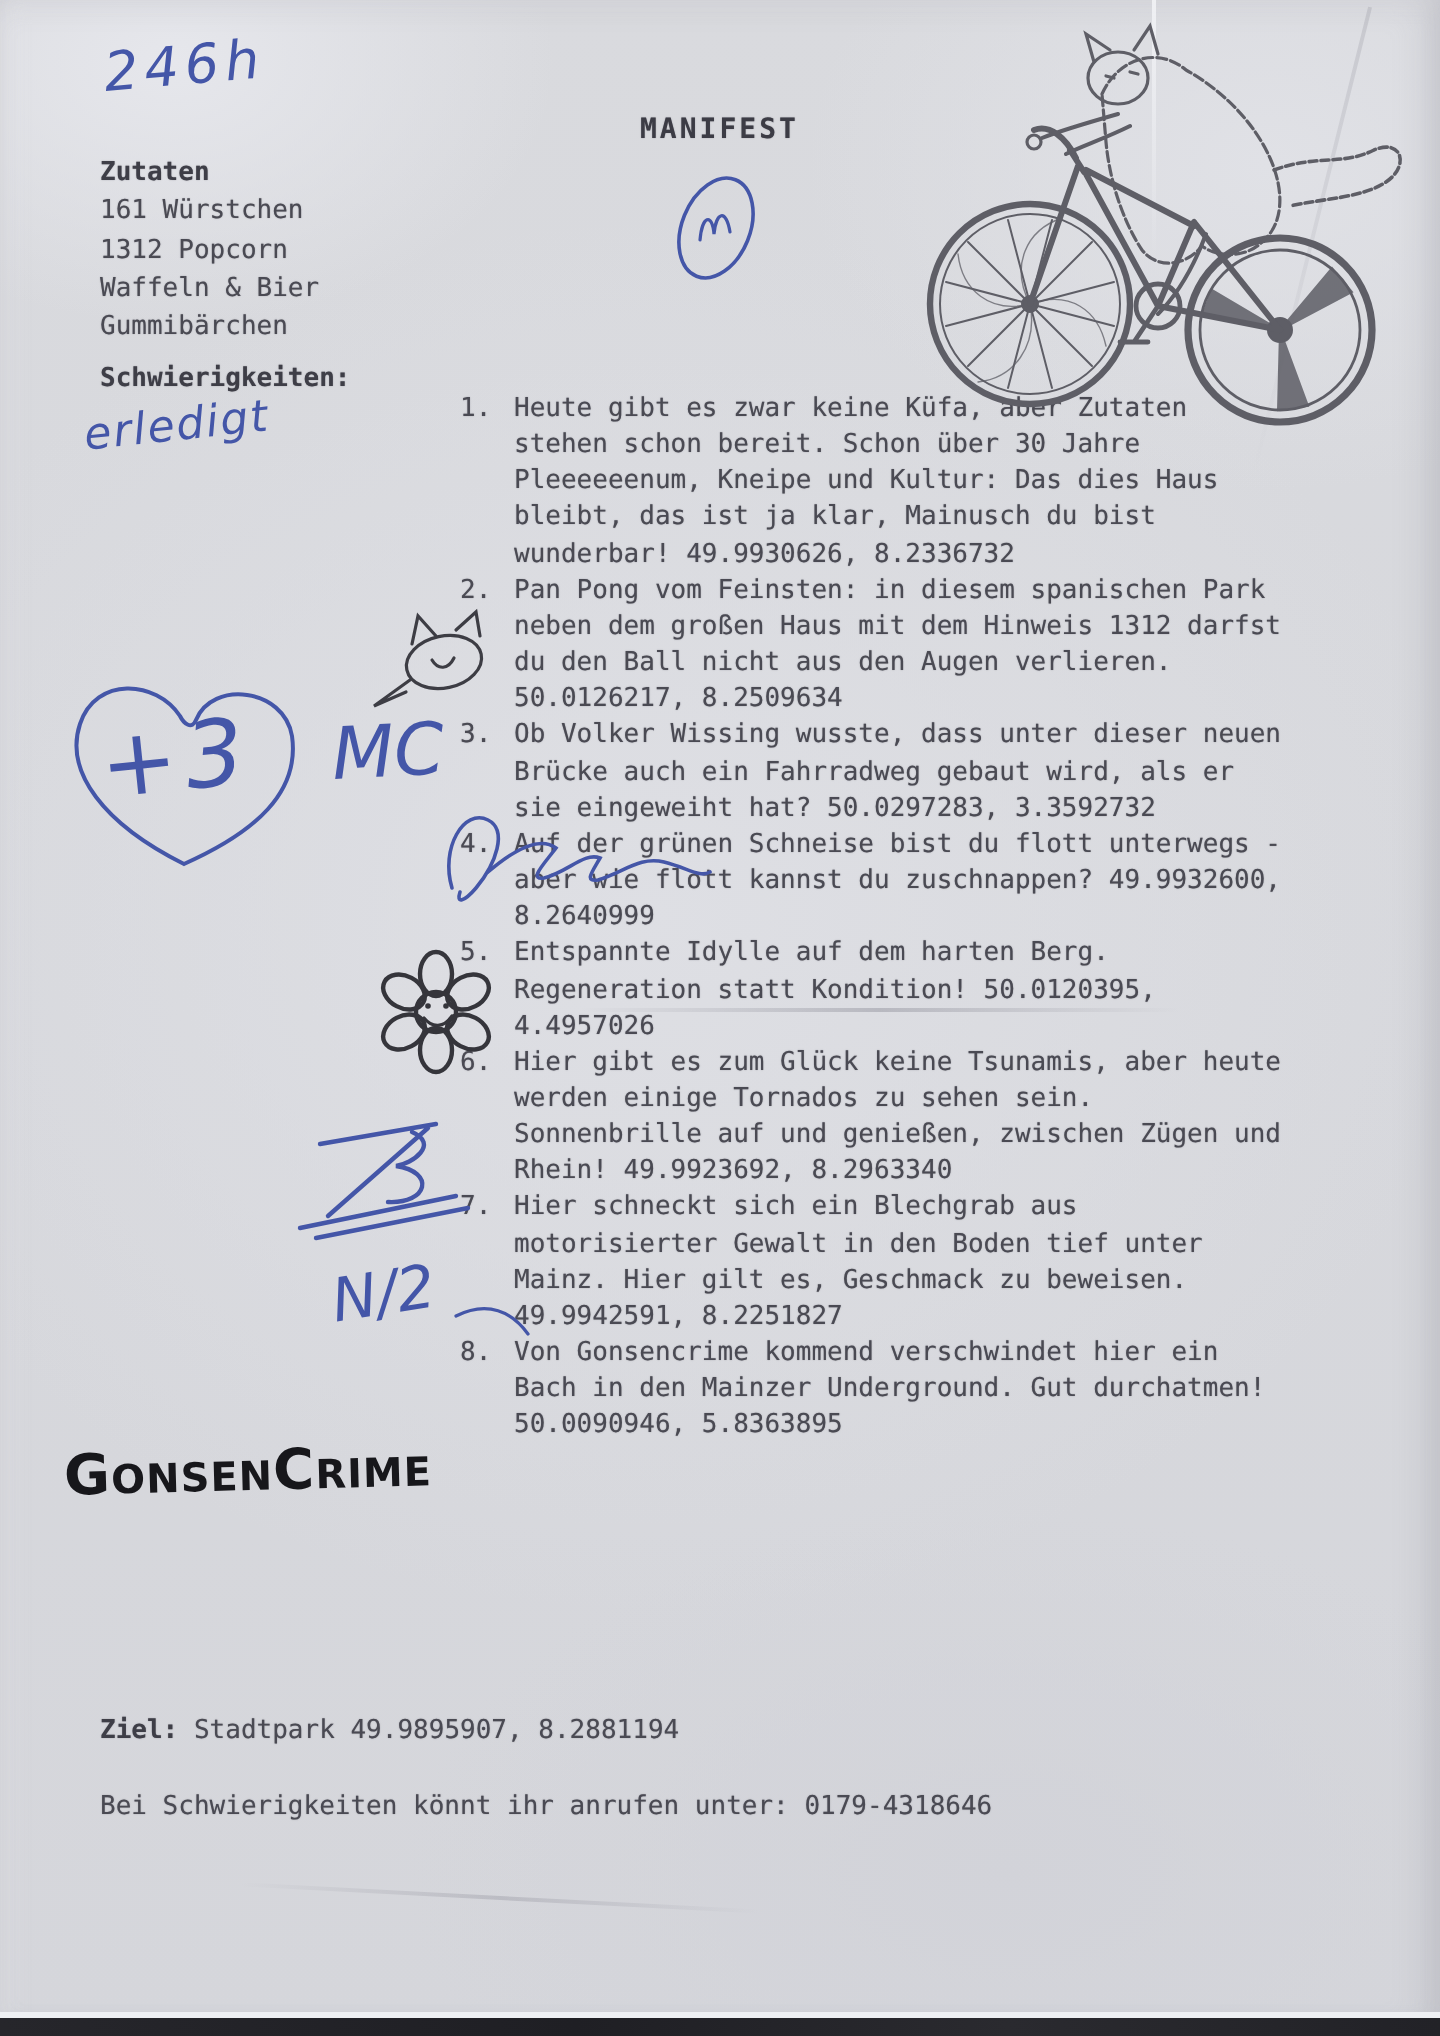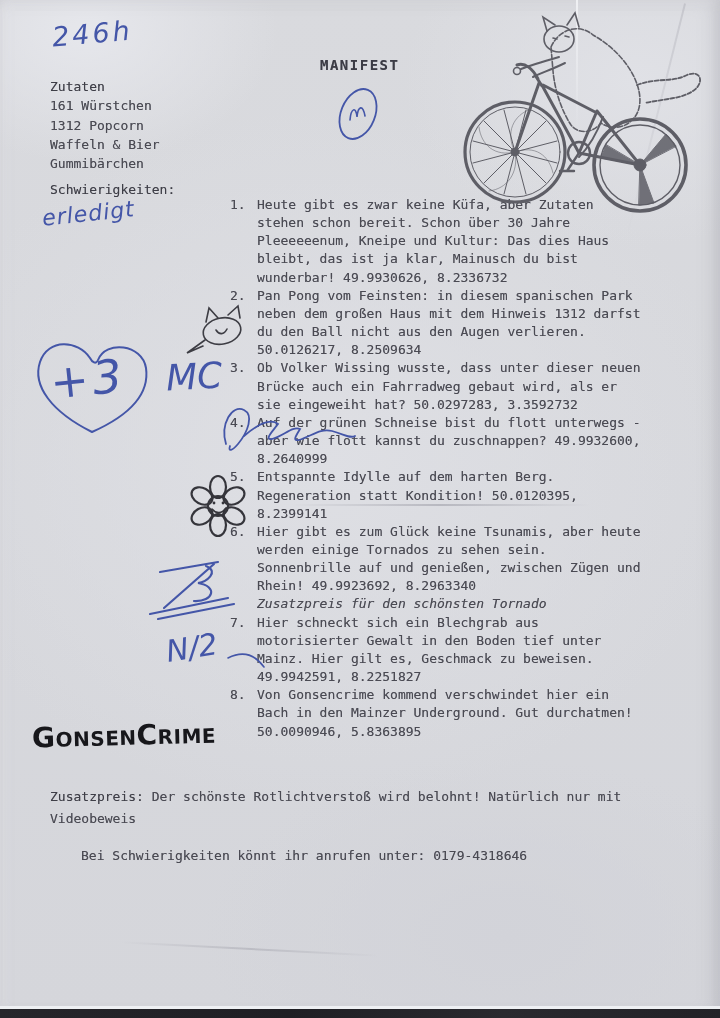--- a/index.html
+++ b/index.html
@@ -9,36 +9,36 @@
     color:#4a4a53;
     background:
       radial-gradient(ellipse 320px 220px at 12% 3%, #e6e7ec 0%, rgba(230,231,236,0) 60%),
       radial-gradient(ellipse 420px 300px at 88% 8%, #e0e1e6 0%, rgba(224,225,230,0) 55%),
       radial-gradient(ellipse 600px 500px at 45% 45%, #dedfe4 0%, rgba(222,223,228,0) 70%),
       radial-gradient(ellipse 500px 300px at 70% 92%, #d2d3d9 0%, rgba(210,211,217,0) 60%),
       linear-gradient(#d9dade,#d5d6db);
     box-shadow: inset -8px 0 16px rgba(140,140,152,.22), inset 0 -6px 10px rgba(150,150,160,.18), inset 4px 0 10px rgba(235,236,240,.5);
   }
   .type{text-shadow:0 0 .6px rgba(74,74,83,.55);}
-  .b{font-weight:normal;color:#3e3e47;}
+  .b{font-weight:bold;color:#3e3e47;}
   .pre{white-space:pre-line;}
   
   #title{position:absolute;left:320px;top:33px;font-size:14px;font-weight:bold;letter-spacing:1.5px;color:#3c3c45;margin-top:24px;}
   #ingredients{position:absolute;left:50px;top:77px;font-size:13px;line-height:19.3px;}
   #signatures-heading{position:absolute;left:50px;top:182px;font-size:13px;}
   
   #list{position:absolute;left:230px;top:196px;width:430px;font-size:13px;line-height:18.15px;}
   .item{display:flex;}
   .num{width:27px;flex:0 0 27px;}
   .body{flex:1;}
   .bonus{font-style:italic;}
   
   #bonus-note{position:absolute;left:50px;top:786px;width:620px;font-size:13px;line-height:22px;}
   #goal-line{position:absolute;left:50px;top:858px;font-size:13px;}
-  #help-line{position:absolute;left:50px;top:848px;font-size:13px;margin-left:31px;}
+  #help-line{position:absolute;left:50px;top:896px;font-size:13px;}
   
   .hand{position:absolute;font-family:"DejaVu Sans",sans-serif;font-style:italic;color:#4456a8;}
   #hand-246h{left:52px;top:18px;font-size:27px;letter-spacing:3px;transform:rotate(-5deg);}
   #hand-erledigt{left:42px;top:201px;font-size:22px;transform:rotate(-6deg);letter-spacing:1px;}
   #hand-plus3{left:50px;top:352px;font-size:46px;transform:rotate(-6deg);letter-spacing:4px;}
   #hand-mc{left:166px;top:356px;font-size:36px;transform:rotate(-3deg);}
   #hand-n2{left:166px;top:630px;font-size:30px;transform:rotate(-9deg);}
   #hand-gonsencrime{left:32px;top:719px;font-size:28px;font-style:normal;font-weight:900;
      font-variant:small-caps;color:#17171b;letter-spacing:0.5px;transform:rotate(-1.5deg);}
   
@@ -102,31 +102,30 @@
           <div class="pre">Auf der grünen Schneise bist du flott unterwegs -
 aber wie flott kannst du zuschnappen? 49.9932600,
 8.2640999</div>
         </div>
     </div>
     <div class="item">
       <span class="num">5.</span>
       <div class="body">
         <div class="pre">Entspannte Idylle auf dem harten Berg.
 Regeneration statt Kondition! 50.0120395,
-8.2399141</div>
+4.4957026</div>
       </div>
     </div>
     <div class="item">
       <span class="num">6.</span>
       <div class="body">
         <div class="pre">Hier gibt es zum Glück keine Tsunamis, aber heute
 werden einige Tornados zu sehen sein.
 Sonnenbrille auf und genießen, zwischen Zügen und
 Rhein! 49.9923692, 8.2963340</div>
-        <div class="bonus">Zusatzpreis für den schönsten Tornado</div>
       </div>
     </div>
     <div class="item">
       <span class="num">7.</span>
       <div class="body">
           <div class="pre">Hier schneckt sich ein Blechgrab aus
 motorisierter Gewalt in den Boden tief unter
 Mainz. Hier gilt es, Geschmack zu beweisen.
 49.9942591, 8.2251827</div>
         </div>
@@ -134,23 +133,22 @@
     <div class="item">
       <span class="num">8.</span>
       <div class="body">
           <div class="pre">Von Gonsencrime kommend verschwindet hier ein
 Bach in den Mainzer Underground. Gut durchatmen!
 50.0090946, 5.8363895</div>
         </div>
     </div>
   </div>
 
-  <div id="bonus-note" class="type pre"><b class="b">Zusatzpreis:</b> <span>Der schönste Rotlichtverstoß wird belohnt! Natürlich nur mit
-Videobeweis</span></div>
-
+
+  <div id="goal-line" class="type"><b class="b">Ziel:</b> <span>Stadtpark 49.9895907, 8.2881194</span></div>
 
   <div id="help-line" class="type">Bei Schwierigkeiten könnt ihr anrufen unter: 0179-4318646</div>
 
   <div id="hand-246h" class="hand">246h</div>
   <div id="hand-erledigt" class="hand">erledigt</div>
   <div id="hand-plus3" class="hand">+3</div>
   <div id="hand-mc" class="hand">MC</div>
   <div id="hand-n2" class="hand">N/2</div>
   <div id="hand-gonsencrime" class="hand">GonsenCrime</div>
 

